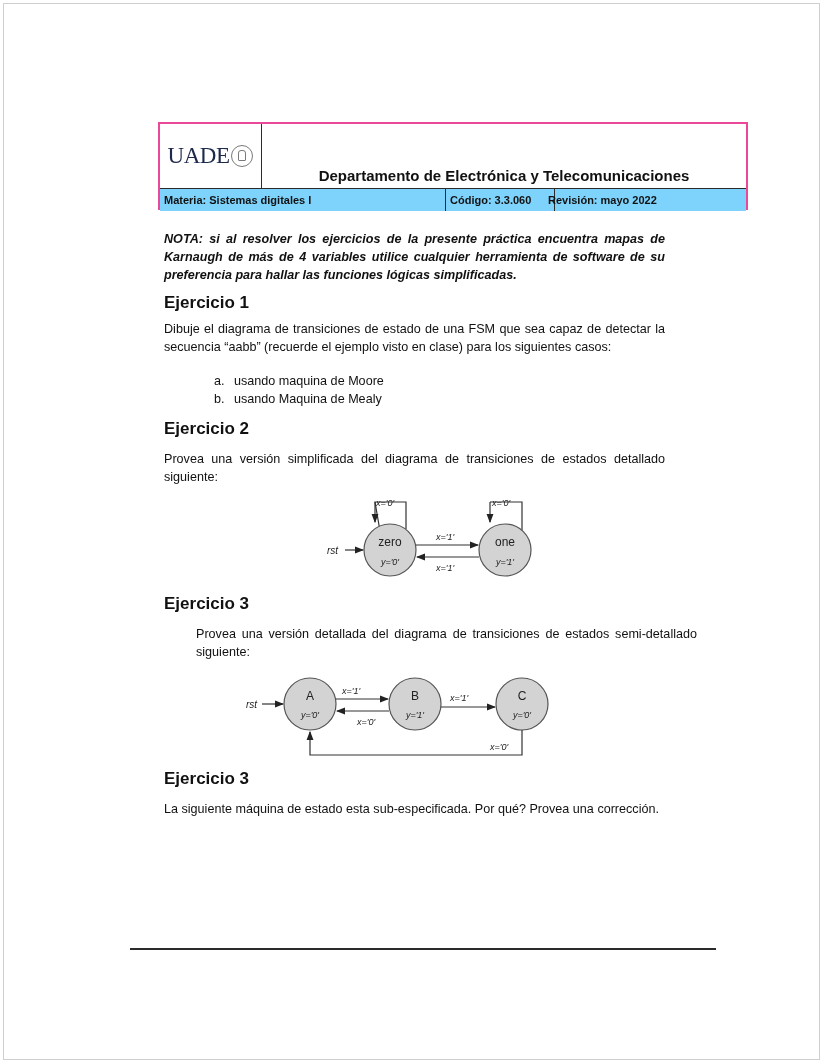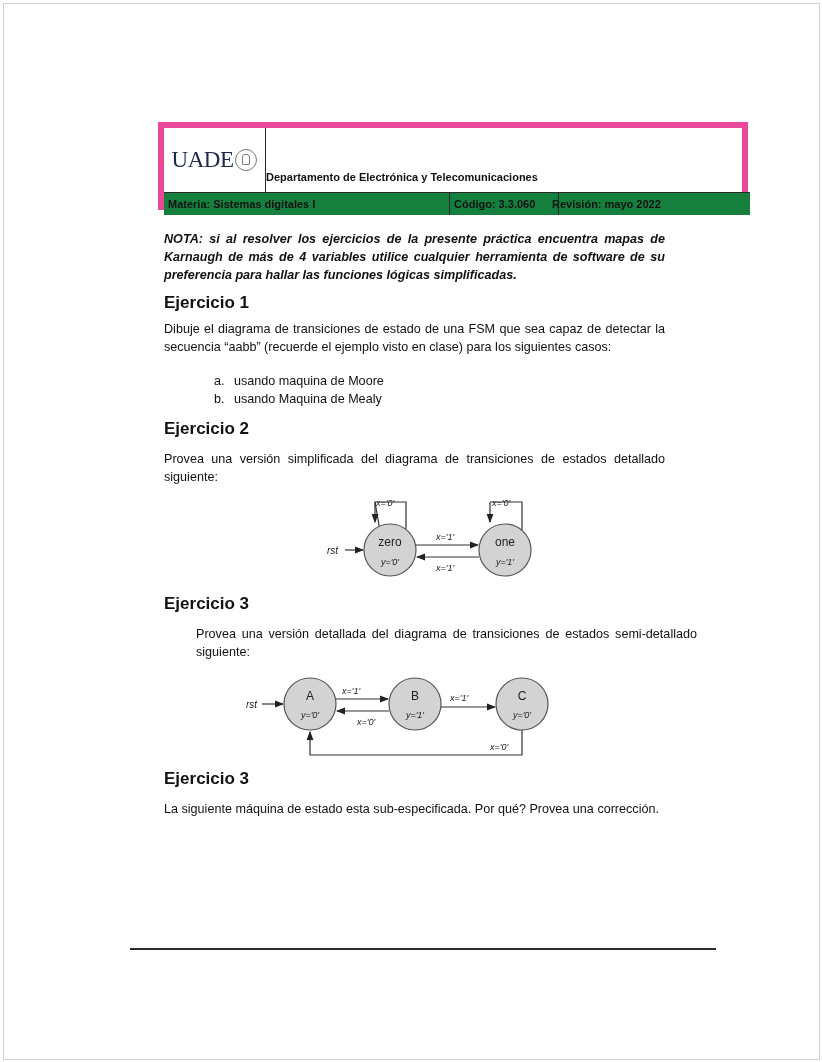--- a/index.html
+++ b/index.html
@@ -1,27 +1,27 @@
 <!DOCTYPE html>
 <html><head>
 <meta charset="utf-8">
 <style>
   html, body { margin:0; padding:0; background:#ffffff; }
   body { width:822px; height:1062px; position:relative; overflow:hidden; font-family:"Liberation Sans", sans-serif; color:#111; }
   .page { position:absolute; left:3px; top:3px; width:815px; height:1055px; border:1px solid #cfcfcf; background:#fff; }
 
-  .hdr { position:absolute; left:158px; top:122px; width:590px; height:88px; border:6px solid #ec4899; box-sizing:border-box; }
+  .hdr { position:absolute; left:158px; top:122px; width:590px; height:88px; border:2px solid #ec4899; box-sizing:border-box; }
   .hdr .logo-cell { position:absolute; left:0; top:0; width:101px; height:64px; border-right:1px solid #2b2b2b; display:flex; align-items:center; justify-content:center; }
   .logo-text { font-family:"Liberation Serif", serif; font-size:23px; color:#1e2a4a; letter-spacing:-0.5px; }
   .logo-seal { width:20px; height:20px; border:1.5px solid #7a7a7a; border-radius:50%; margin-left:2px; position:relative; }
   .logo-seal::after { content:""; position:absolute; left:6px; top:4px; width:6px; height:9px; border:1px solid #7a7a7a; border-radius:3px 3px 1px 1px; }
   .hdr .title { position:absolute; left:102px; top:0; width:484px; height:64px; }
   .hdr .title .t1 { position:absolute; left:0; width:100%; top:6px; text-align:center; font-size:18px; font-weight:bold; }
-  .hdr .title .t2 { position:absolute; left:0; width:100%; top:43px; font-size:11px; font-weight:bold; }
-  .hdr .row2 { position:absolute; left:0; top:64px; width:586px; height:22px; border-top:1px solid #2b2b2b; background:#15803d; font-size:11px; font-weight:bold; }
+  .hdr .title .t2 { position:absolute; left:0; width:100%; top:43px; text-align:center; font-size:15px; font-weight:bold; }
+  .hdr .row2 { position:absolute; left:0; top:64px; width:586px; height:22px; border-top:1px solid #2b2b2b; background:#7dd3fc; font-size:11px; font-weight:bold; }
   .hdr .row2 div { position:absolute; top:0; height:22px; line-height:22px; padding-left:4px; box-sizing:border-box; }
   .c1 { left:0; width:286px; border-right:1px solid #2b2b2b; }
   .c2 { left:286px; width:109px; border-right:1px solid #2b2b2b; }
   .c3 { left:384px; width:191px; }
 
   .content { position:absolute; left:164px; width:501px; font-size:12.6px; line-height:18px; }
   .nota { top:230px; font-weight:bold; font-style:italic; text-align:justify; }
   .h { font-weight:bold; font-size:17px; }
   .p { text-align:justify; }
   .list { position:absolute; left:186px; font-size:12.6px; line-height:18px;margin-left:28px; }

